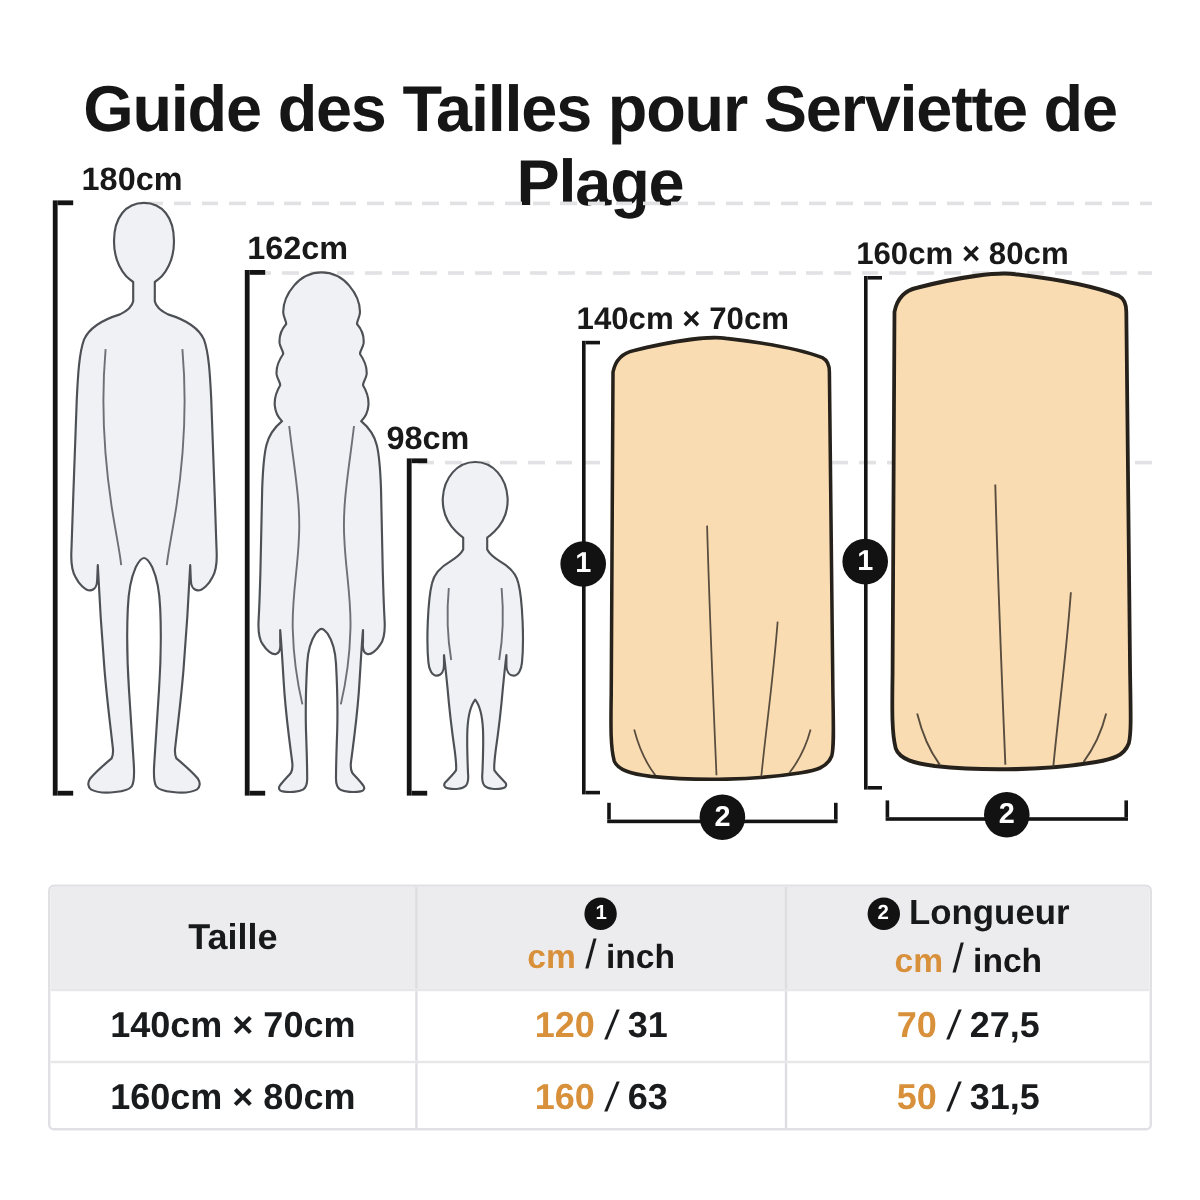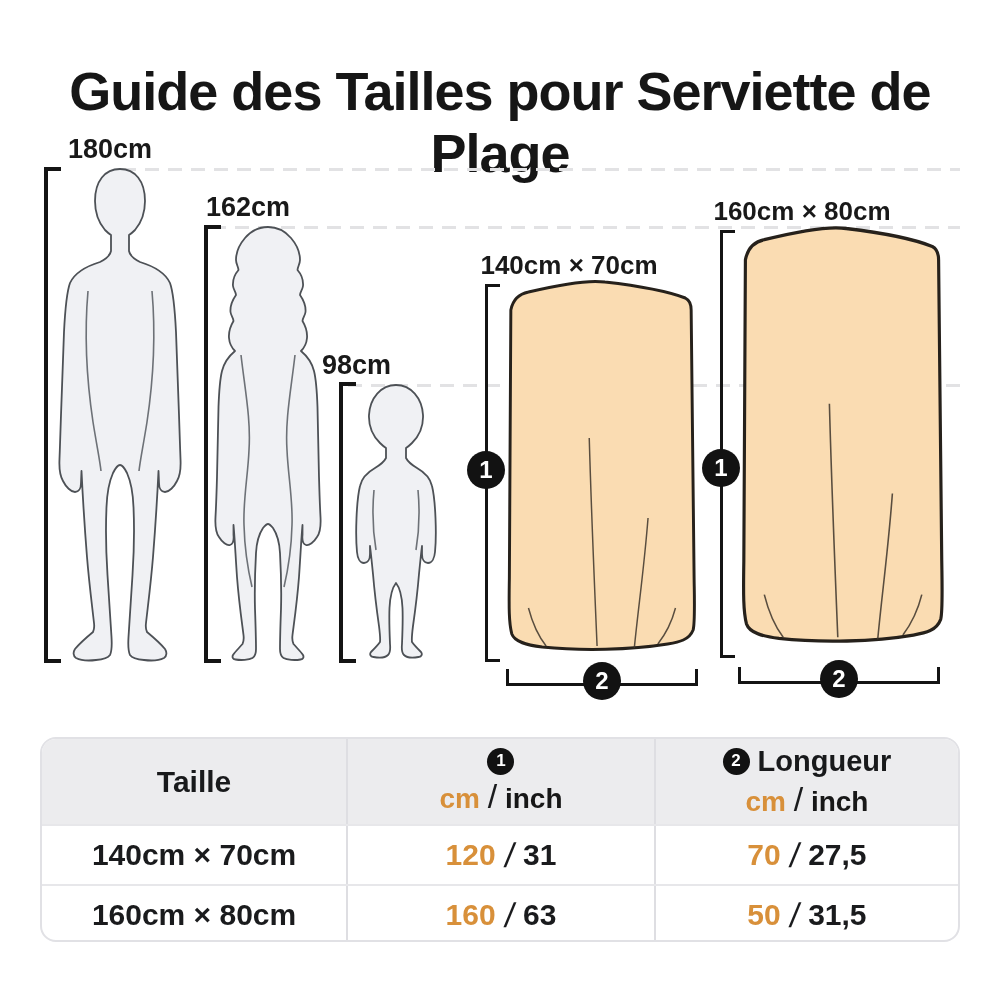--- a/index.html
+++ b/index.html
@@ -80,21 +80,21 @@
     font-size:24px;font-weight:700;
   }
   .bg-len1{left:467px;top:451px;}
   .bg-len2{left:702px;top:449px;}
   .bg-wid1{left:583px;top:662px;}
   .bg-wid2{left:820px;top:660px;}
 
   
   .table{
     left:40px;top:737px;width:920px;height:205px;
-    border:2px solid #e1e1e5;border-radius:16px;background:#ffffff;
+    border:2px solid #e1e1e5;border-radius:5px;background:#ffffff;
     overflow:hidden;box-sizing:border-box;
   }
   .trow{display:grid;grid-template-columns:33.2% 33.6% 33.2%;}
   .thead{height:85px;background:#ececee;}
   .tdata{height:58px;border-top:2px solid #e7e7ea;}
   .tcell{
     display:flex;flex-direction:column;align-items:center;justify-content:center;
     box-sizing:border-box;
   }
   .tcell + .tcell{border-left:2px solid #dedee2;}

